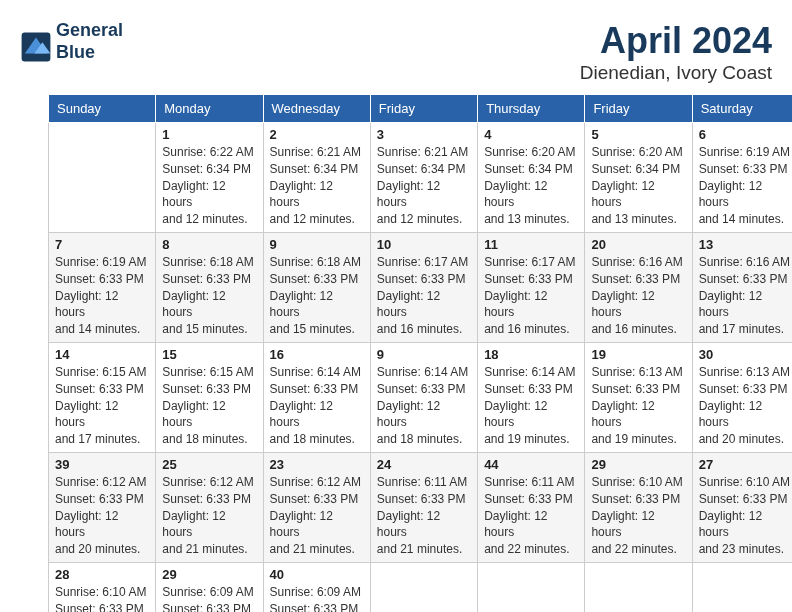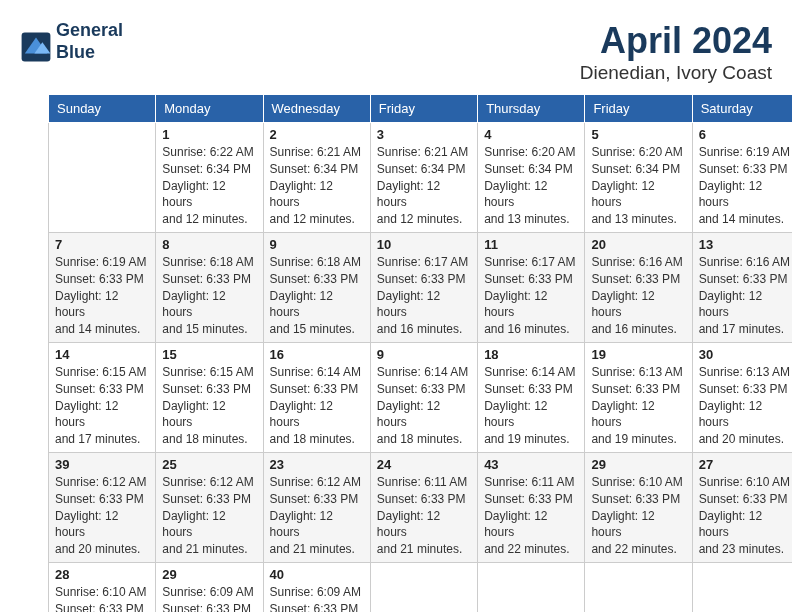--- a/index.html
+++ b/index.html
@@ -288,21 +288,21 @@
 and 21 minutes.</div>
         </td>
         <td>
           <span class="day-number">24</span>
           <div class="day-info" style="white-space: pre-line;">Sunrise: 6:11 AM
 Sunset: 6:33 PM
 Daylight: 12 hours
 and 21 minutes.</div>
         </td>
         <td>
-          <span class="day-number">43</span>
+          <span class="day-number">44</span>
           <div class="day-info" style="white-space: pre-line;">Sunrise: 6:11 AM
 Sunset: 6:33 PM
 Daylight: 12 hours
 and 22 minutes.</div>
         </td>
         <td>
           <span class="day-number">29</span>
           <div class="day-info" style="white-space: pre-line;">Sunrise: 6:10 AM
 Sunset: 6:33 PM
 Daylight: 12 hours

